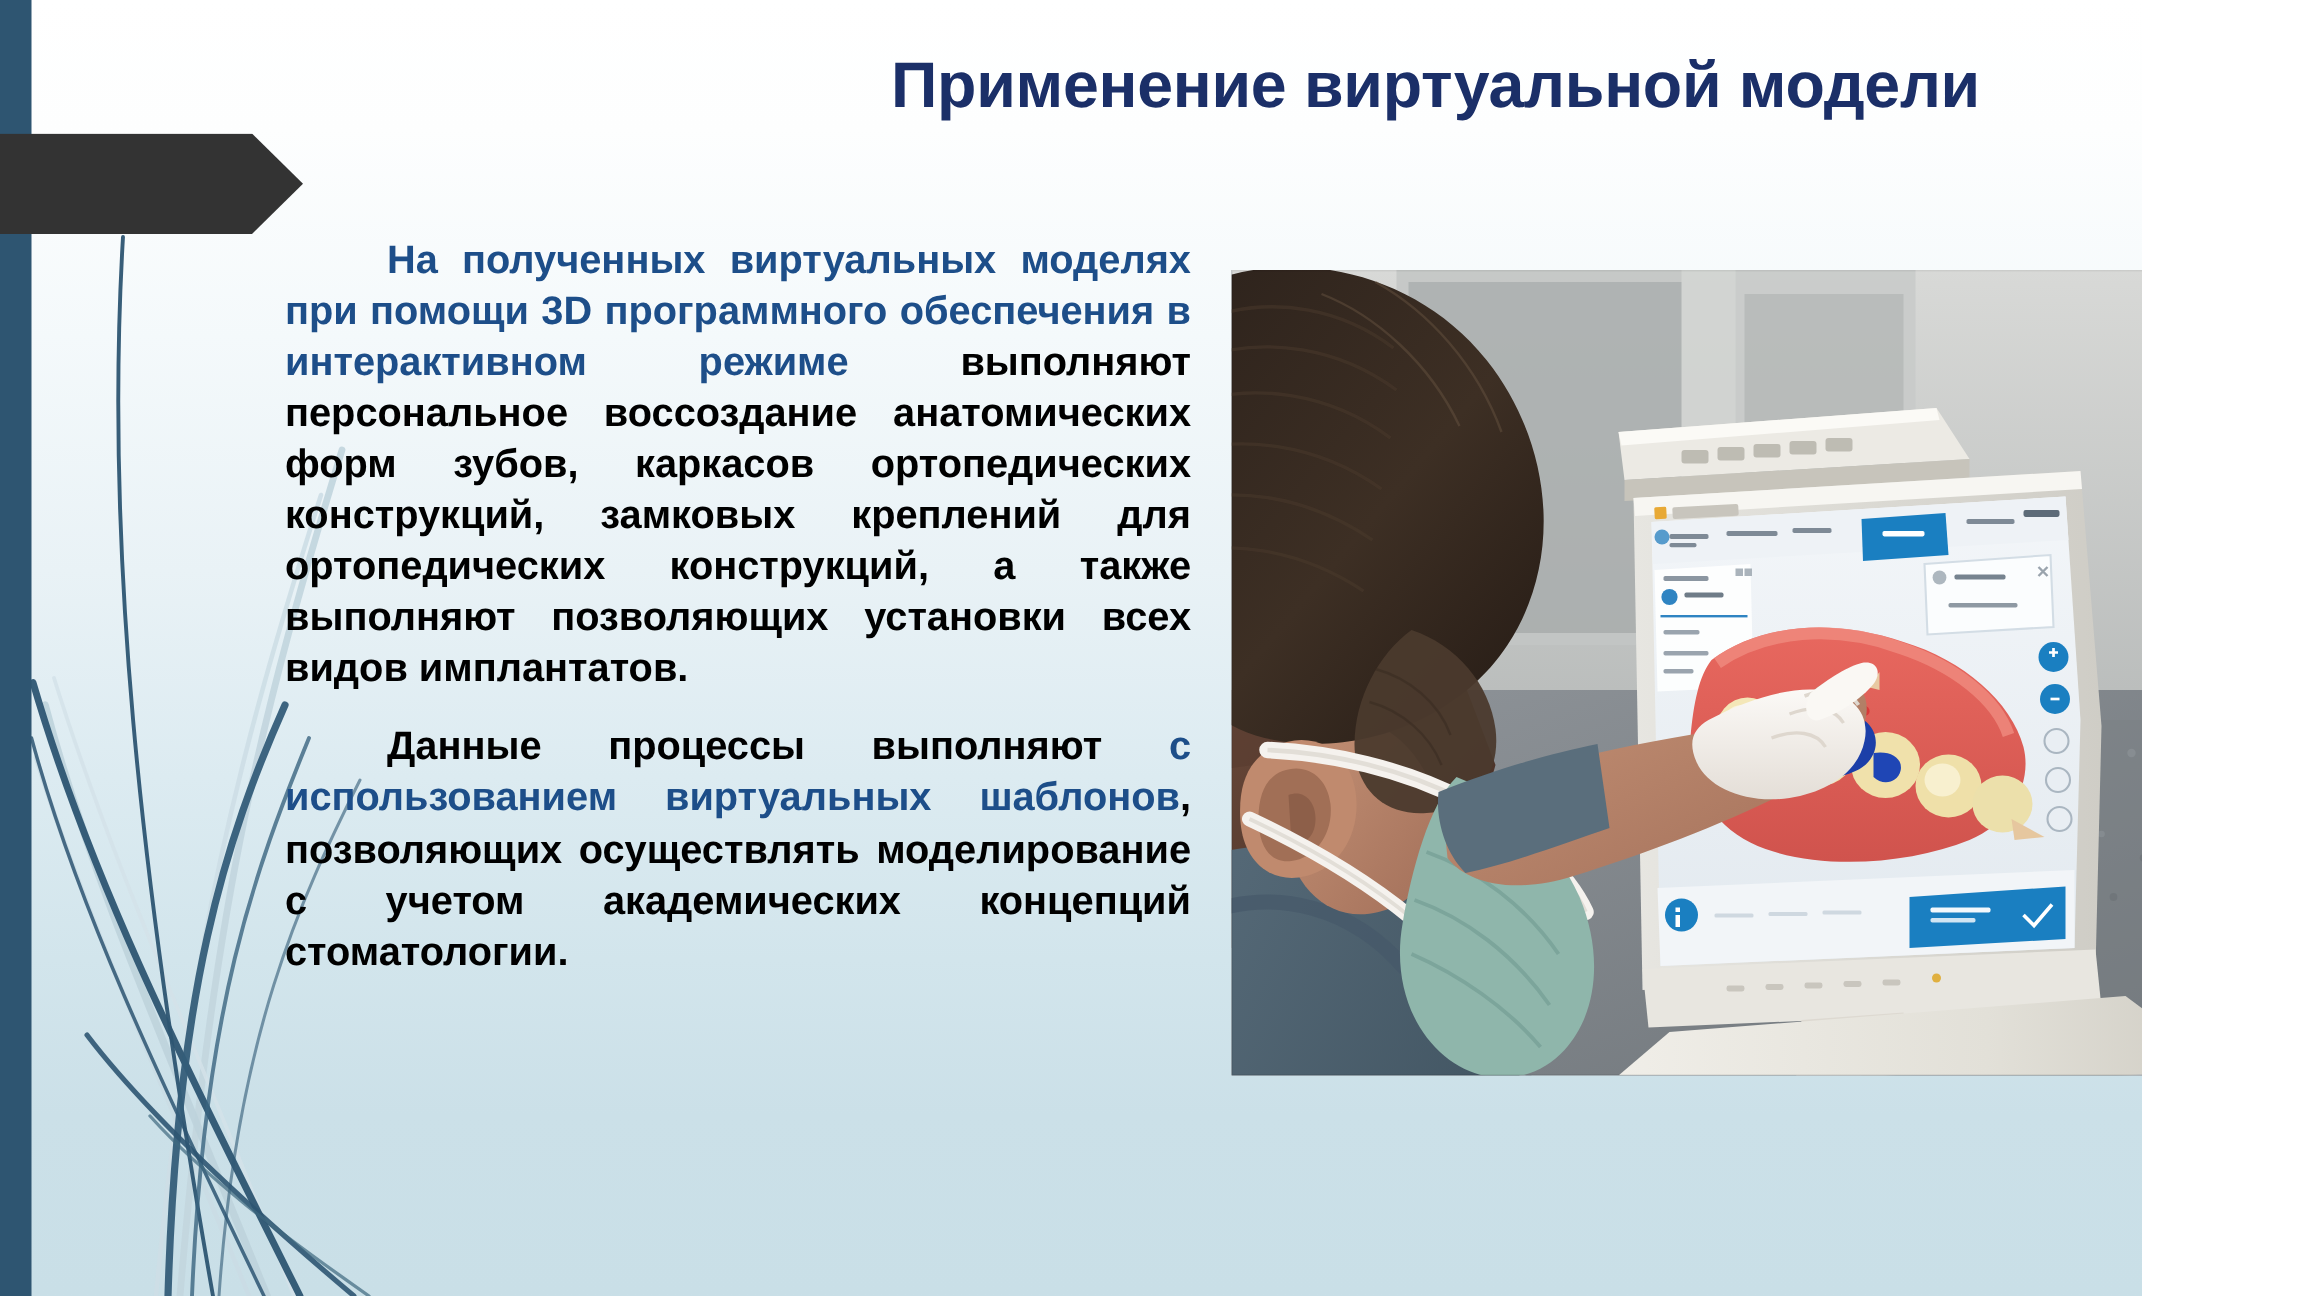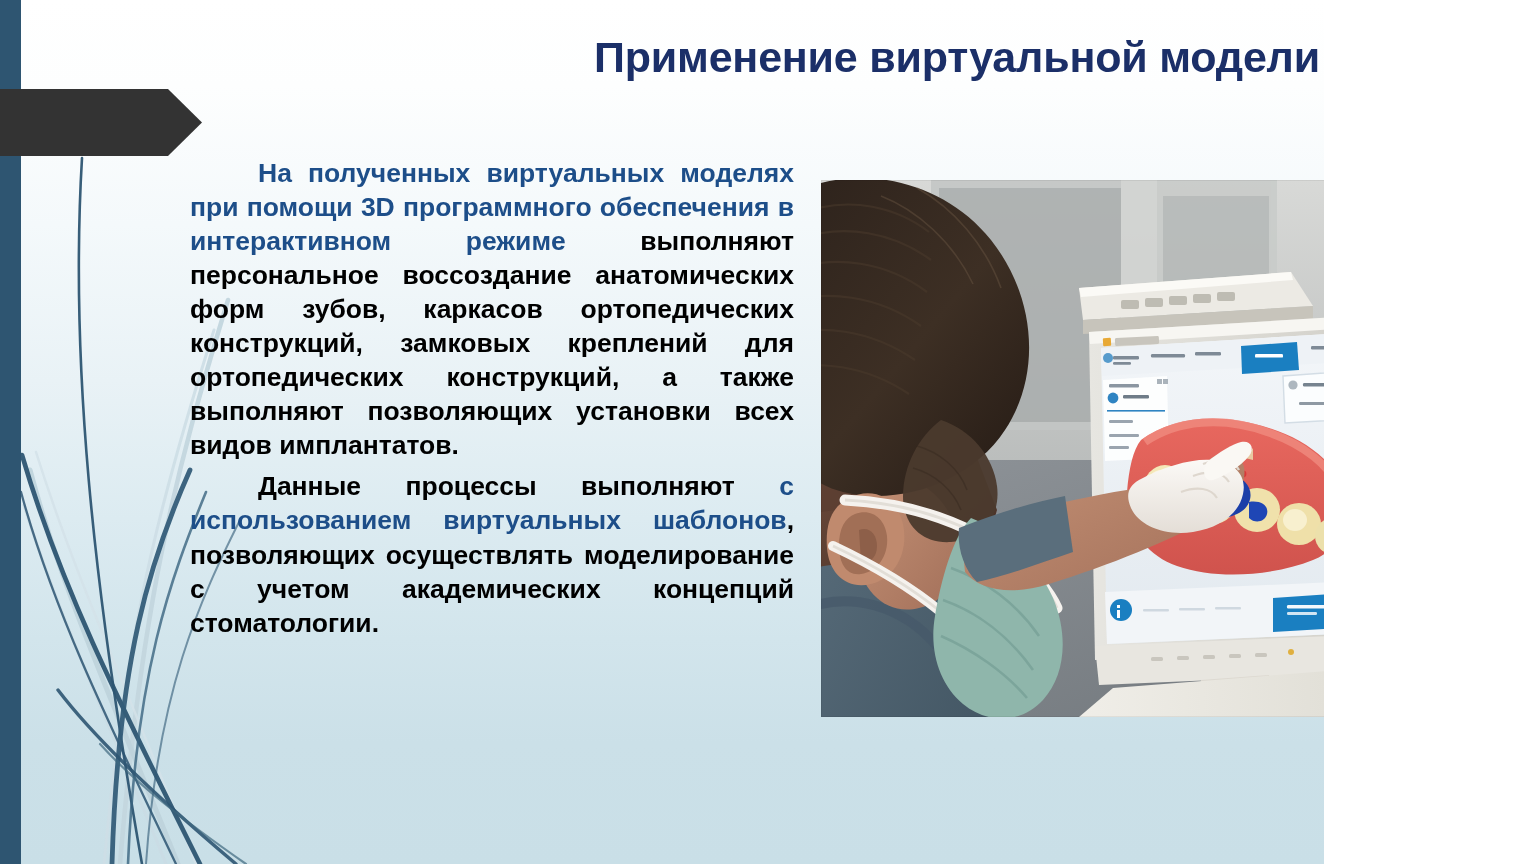--- a/index.html
+++ b/index.html
@@ -6,21 +6,21 @@
   * { margin:0; padding:0; box-sizing:border-box; }
 
   html, body {
     width:1533px; height:864px;
     overflow:hidden;
     font-family:"Liberation Sans", sans-serif;
   }
 
   #slide {
     position:relative;
-    width:1324px; height:864px;
+    width:1428px; height:864px;
     background:linear-gradient(to bottom,
        #ffffff 0%,
        #fdfefe 10%,
        #f4f9fb 26%,
        #e9f2f6 44%,
        #dcebf1 60%,
        #d2e5ec 74%,
        #cbe0e8 86%,
        #c9dfe7 100%);
     overflow:hidden;
@@ -68,21 +68,21 @@
     left:190px; top:156px;
     width:604px;
     font-size:26.5px;
     font-weight:bold;
     line-height:1.285;
     color:#000000;
     text-align:justify;
     text-justify:inter-word;
   }
   #body-text p { text-indent:68px; }
-  #body-text p + p { margin-top:7px; }
+  #body-text p + p { margin-top:18px; }
   .hl { color:#1d4e89; }
 
   
   #photo {
     position:absolute;
     left:821px; top:180px;
     width:692px; height:537px;
     overflow:hidden;
     background:#8f9397;
   }

